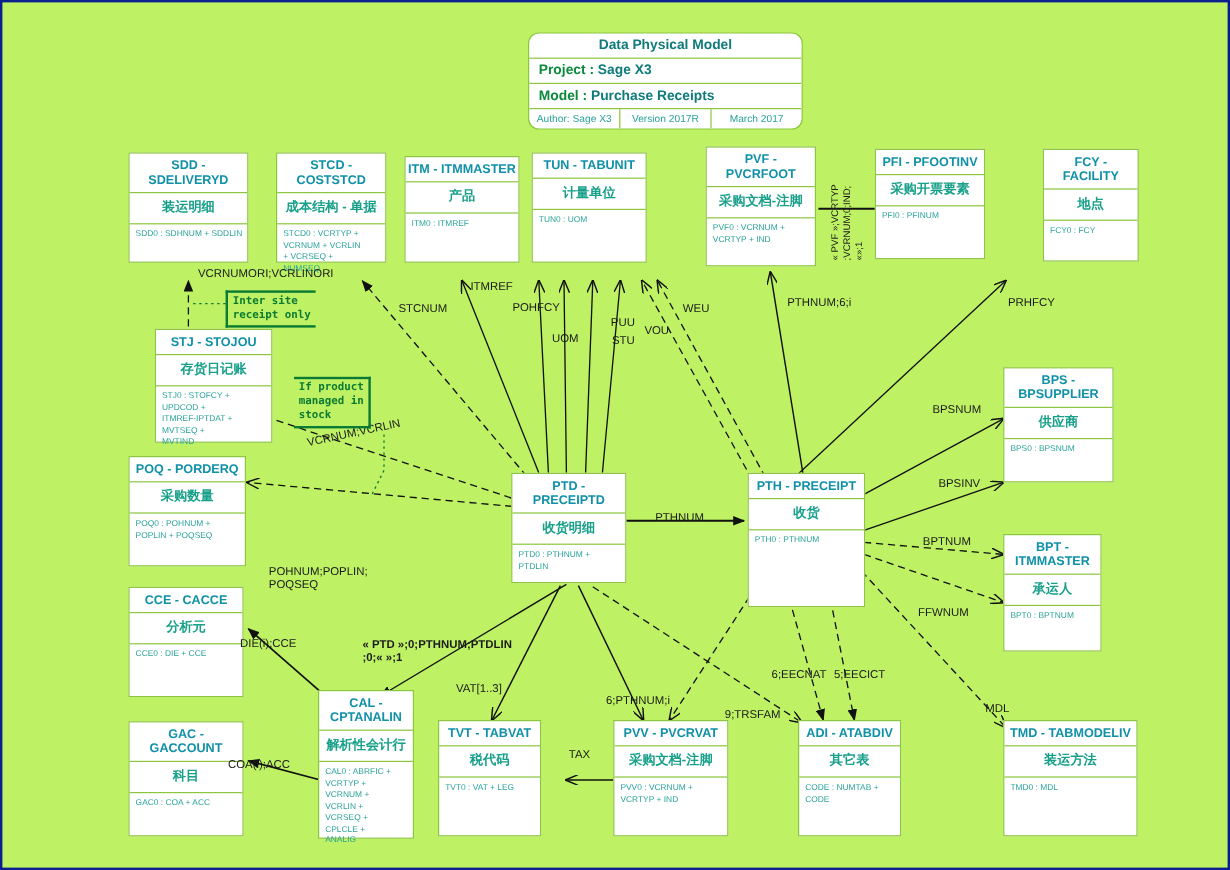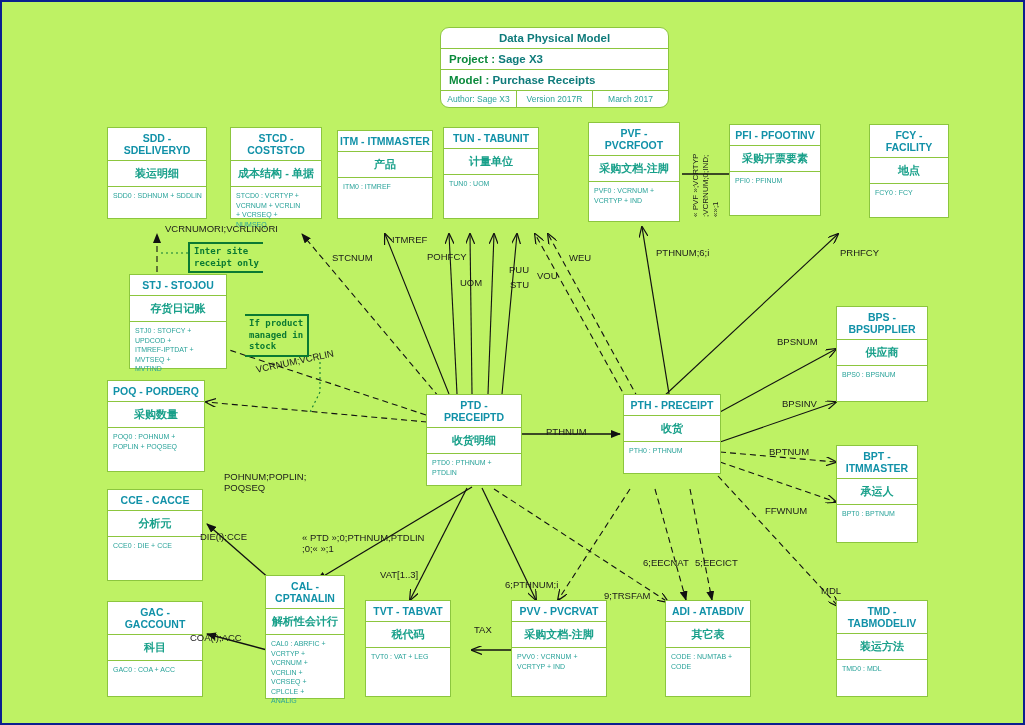--- a/index.html
+++ b/index.html
@@ -300,21 +300,21 @@
        ANALIG</div>
   </div>
 
   <div class="entity" style="left:424px;top:392px;width:96px;height:92px;">
     <div class="ent-name">PTD - PRECEIPTD</div>
     <div class="ent-desc">收货明细</div>
     <div class="ent-key">PTD0 : PTHNUM +
        PTDLIN</div>
   </div>
 
-  <div class="entity" style="left:621px;top:392px;width:98px;height:80px;">
+  <div class="entity" style="left:621px;top:392px;width:98px;height:112px;">
     <div class="ent-name">PTH - PRECEIPT</div>
     <div class="ent-desc">收货</div>
     <div class="ent-key">PTH0 : PTHNUM</div>
   </div>
 
   <div class="entity" style="left:363px;top:598px;width:86px;height:97px;">
     <div class="ent-name">TVT - TABVAT</div>
     <div class="ent-desc">税代码</div>
     <div class="ent-key">TVT0 : VAT + LEG</div>
   </div>
@@ -338,21 +338,21 @@
     <div class="ent-desc">供应商</div>
     <div class="ent-key">BPS0 : BPSNUM</div>
   </div>
 
   <div class="entity" style="left:834px;top:443px;width:82px;height:98px;">
     <div class="ent-name">BPT - ITMMASTER</div>
     <div class="ent-desc">承运人</div>
     <div class="ent-key">BPT0 : BPTNUM</div>
   </div>
 
-  <div class="entity" style="left:834px;top:598px;width:92px;height:97px;">
+  <div class="entity" style="left:834px;top:598px;width:112px;height:97px;">
     <div class="ent-name">TMD - TABMODELIV</div>
     <div class="ent-desc">装运方法</div>
     <div class="ent-key">TMD0 : MDL</div>
   </div>
 
   <div class="elabel" style="left:163px;top:221px;">VCRNUMORI;VCRLINORI</div>
   <div class="elabel" style="left:330px;top:250px;">STCNUM</div>
   <div class="elabel" style="left:390px;top:232px;">ITMREF</div>
   <div class="elabel" style="left:425px;top:249px;">POHFCY</div>
   <div class="elabel" style="left:458px;top:275px;">UOM</div>
@@ -368,21 +368,21 @@
   <div class="elabel" style="left:775px;top:334px;">BPSNUM</div>
   <div class="elabel" style="left:780px;top:396px;">BPSINV</div>
   <div class="elabel" style="left:767px;top:444px;">BPTNUM</div>
   <div class="elabel" style="left:763px;top:503px;">FFWNUM</div>
   <div class="elabel" style="left:819px;top:583px;">MDL</div>
   <div class="elabel" style="left:253px;top:362px;transform:rotate(-12deg);transform-origin:left top;">VCRNUM;VCRLIN</div>
   <div class="elabel" style="left:222px;top:428px;margin-top:41px;">POHNUM;POPLIN;
   POQSEQ</div>
   <div class="elabel" style="left:544px;top:424px;">PTHNUM</div>
   <div class="elabel" style="left:198px;top:529px;">DIE(i);CCE</div>
-  <div class="elabel" style="left:300px;top:530px;">« PTD »;0;PTHNUM;PTDLIN
+  <div class="elabel" style="left:300px;top:530px;font-weight:bold;">« PTD »;0;PTHNUM;PTDLIN
         ;0;« »;1</div>
   <div class="elabel" style="left:188px;top:630px;">COA(i);ACC</div>
   <div class="elabel" style="left:378px;top:567px;">VAT[1..3]</div>
   <div class="elabel" style="left:472px;top:622px;">TAX</div>
   <div class="elabel" style="left:503px;top:577px;">6;PTHNUM;i</div>
   <div class="elabel" style="left:602px;top:588px;">9;TRSFAM</div>
   <div class="elabel" style="left:641px;top:555px;">6;EECNAT</div>
   <div class="elabel" style="left:693px;top:555px;">5;EECICT</div>
 
   <div class="note left-br" style="left:186px;top:240px;">Inter site

